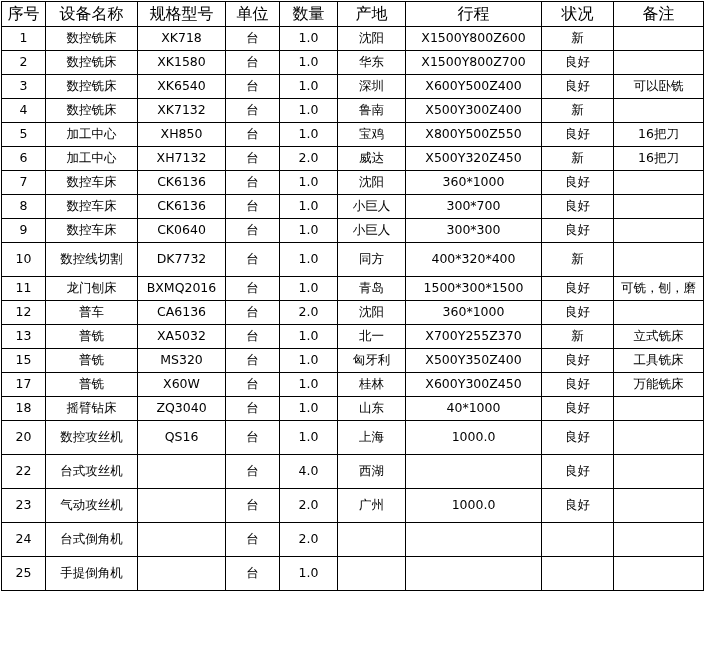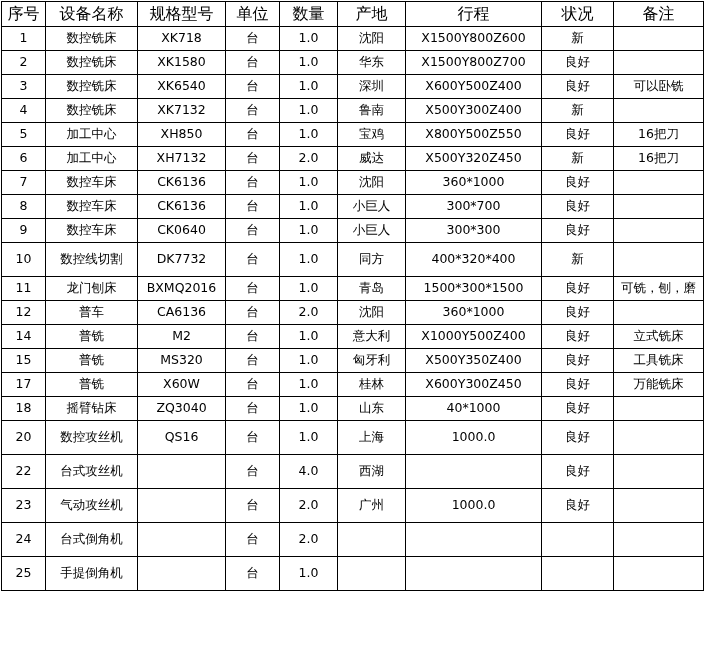--- a/index.html
+++ b/index.html
@@ -212,32 +212,32 @@
       <td>普车</td>
       <td>CA6136</td>
       <td>台</td>
       <td>2.0</td>
       <td>沈阳</td>
       <td>360*1000</td>
       <td>良好</td>
       <td></td>
     </tr>
 
-
-    <tr class="data-row">
-      <td>14</td>
+    <tr class="data-row">
+      <td>13</td>
       <td>普铣</td>
-      <td>M2</td>
-      <td>台</td>
-      <td>1.0</td>
-      <td>意大利</td>
-      <td>X1000Y500Z400</td>
-      <td>良好</td>
+      <td>XA5032</td>
+      <td>台</td>
+      <td>1.0</td>
+      <td>北一</td>
+      <td>X700Y255Z370</td>
+      <td>新</td>
       <td>立式铣床</td>
     </tr>
+
 
     <tr class="data-row">
       <td>15</td>
       <td>普铣</td>
       <td>MS320</td>
       <td>台</td>
       <td>1.0</td>
       <td>匈牙利</td>
       <td>X500Y350Z400</td>
       <td>良好</td>

